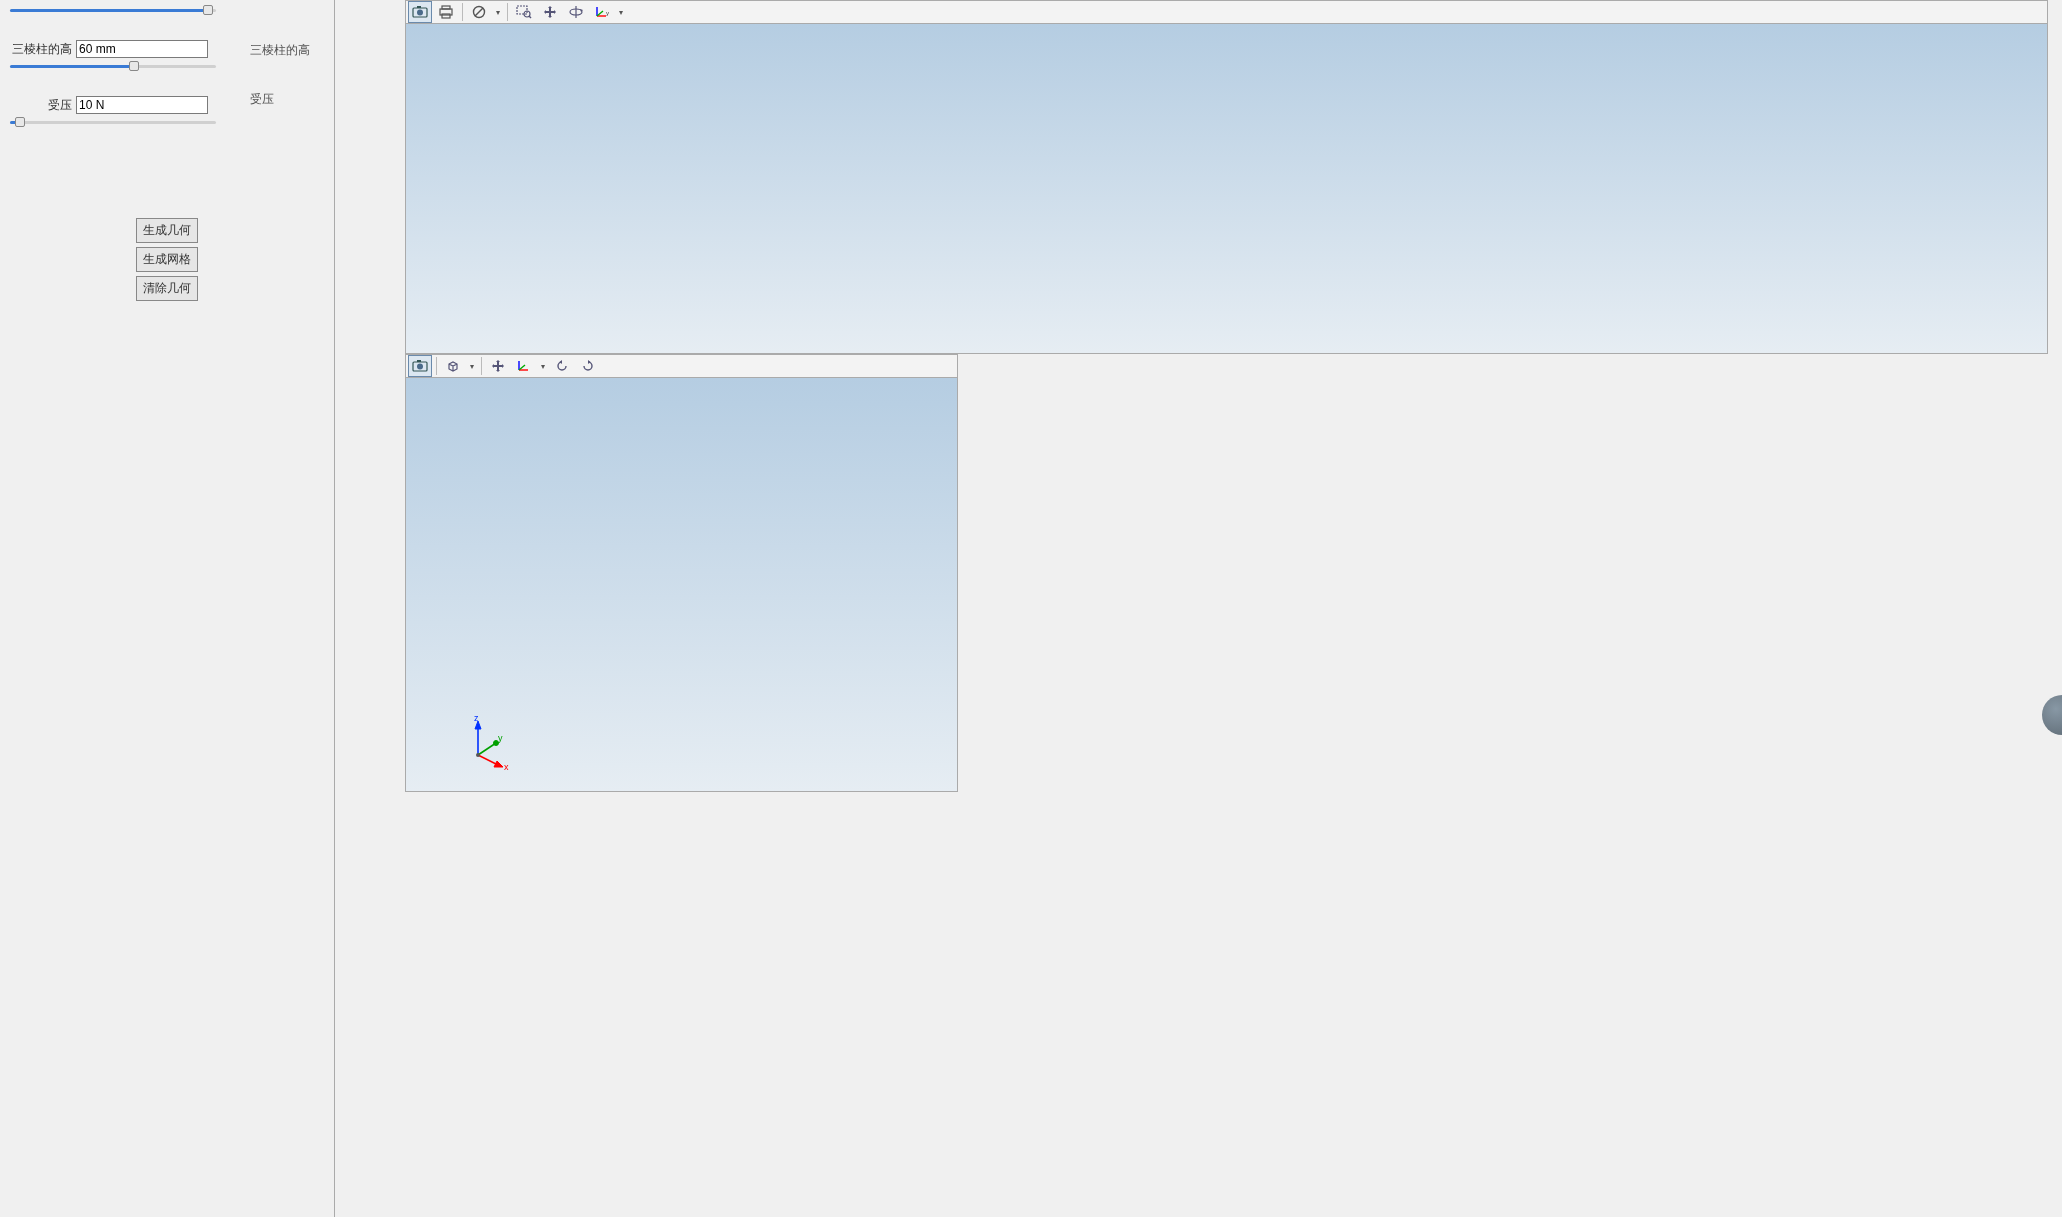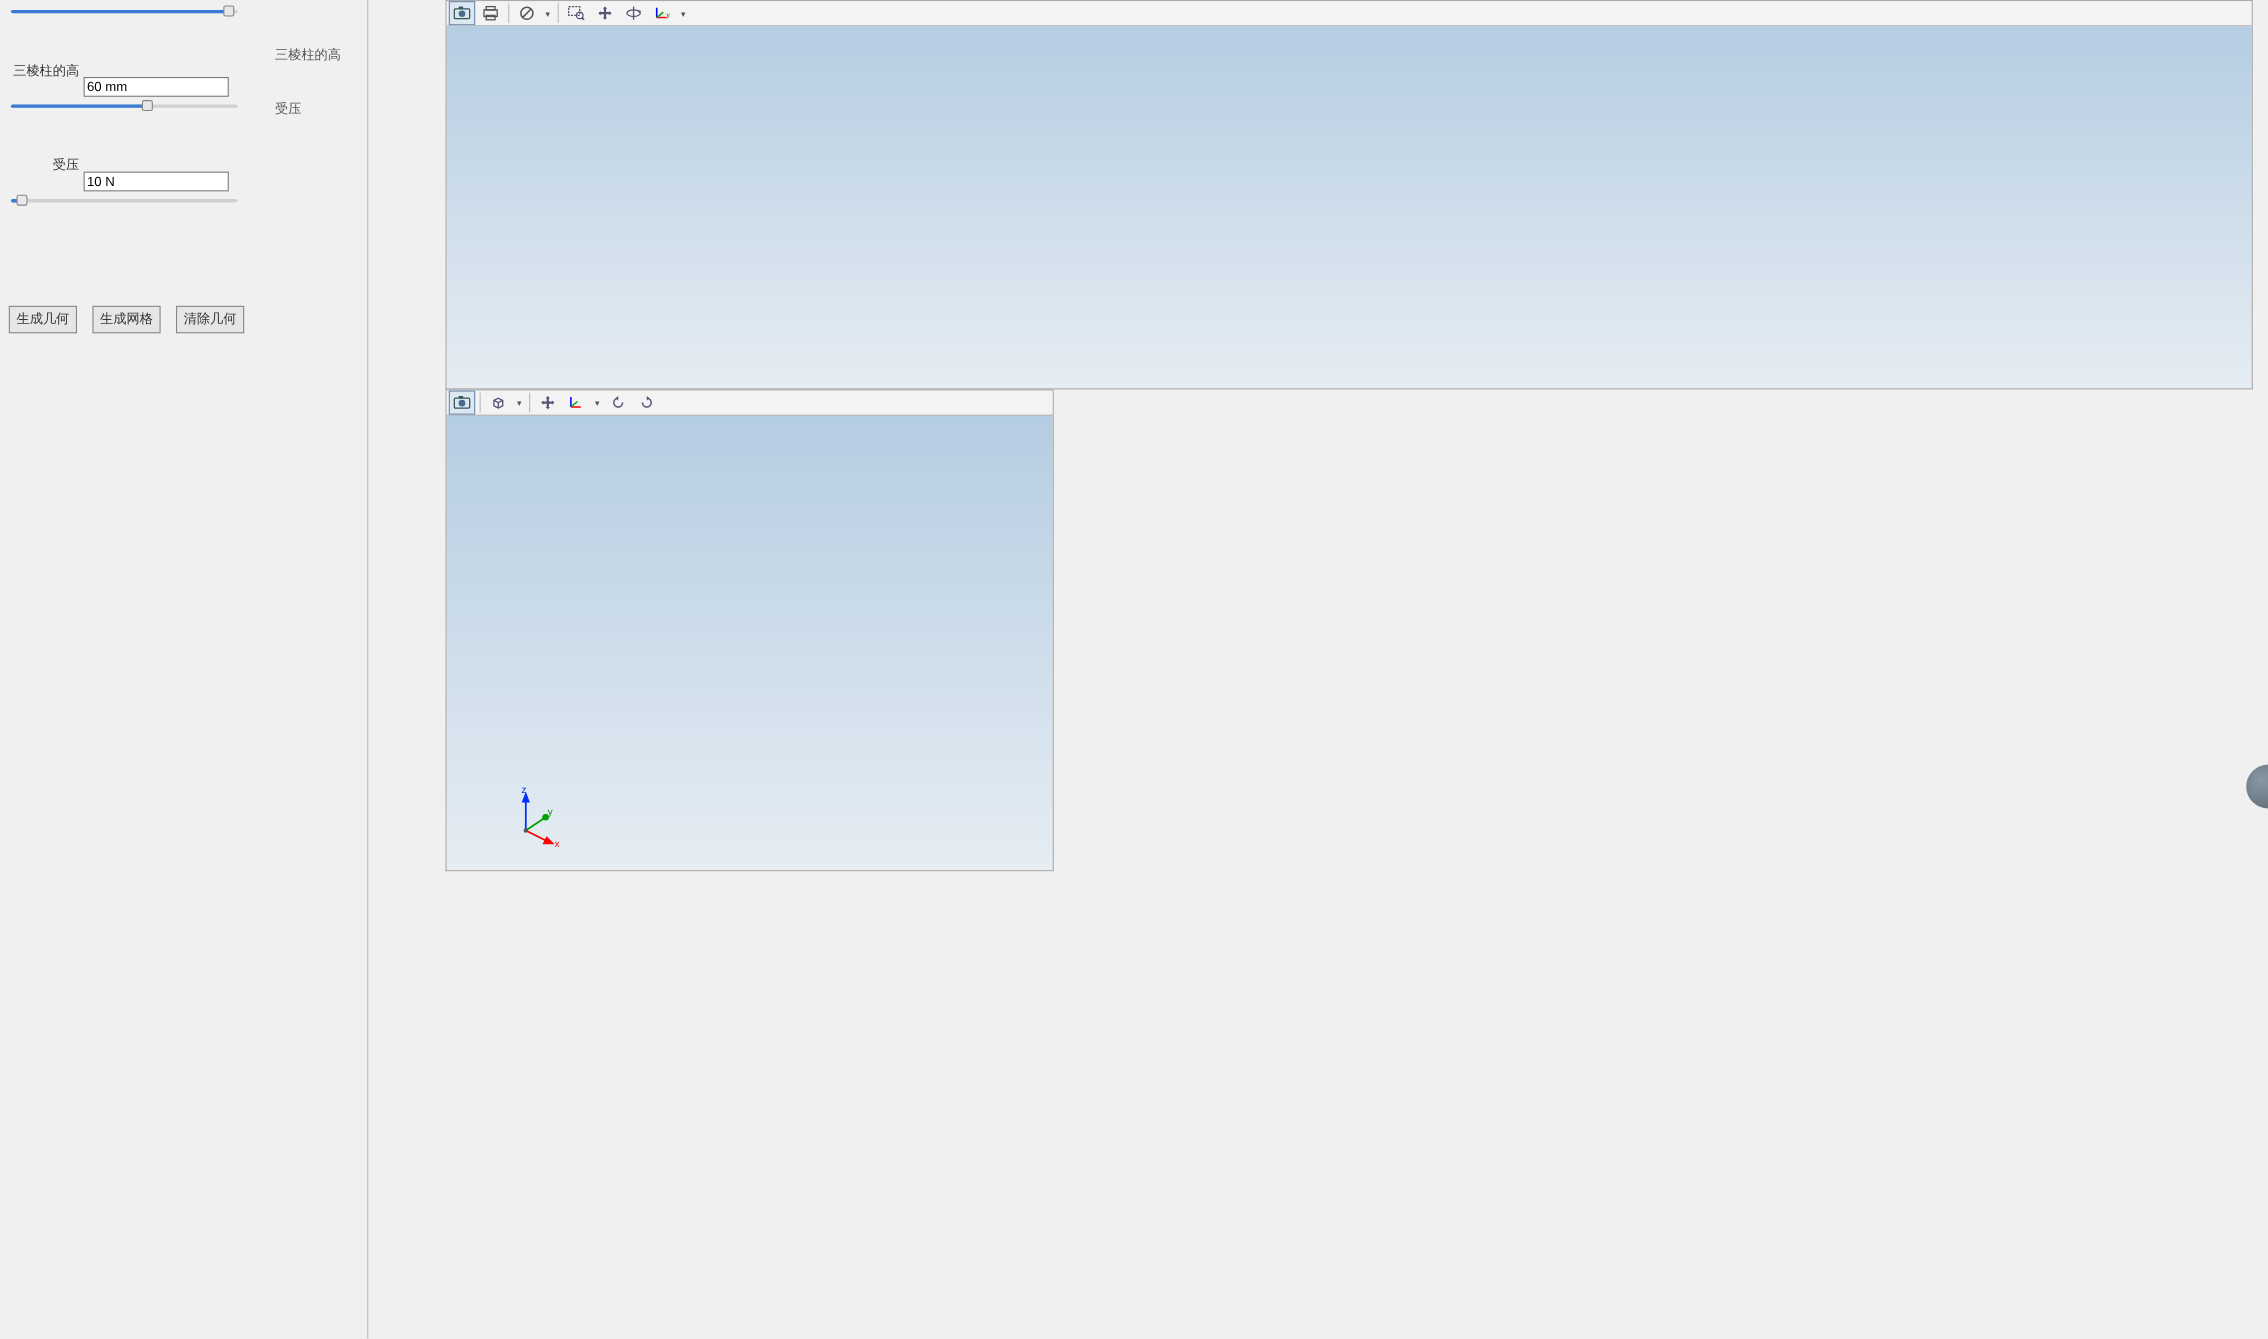--- a/index.html
+++ b/index.html
@@ -1,29 +1,29 @@
 <!DOCTYPE html>
 <html><head>
 <meta charset="utf-8">
 <style>
   * { box-sizing: border-box; margin: 0; padding: 0; }
   html, body { width: 100%; height: 100%; font-family: "Microsoft YaHei", Arial, sans-serif; font-size: 12px; background: #f0f0f0; color: #333; }
   .app { display: flex; width: 100%; height: 100%; }
   .side-panel { width: 335px; min-width: 335px; background: #f0f0f0; border-right: 1px solid #aaa; padding: 4px 8px 8px 8px; position: relative; }
   .field-row { display: flex; align-items: center; margin-top: 24px; }
   .field-row .label { width: 64px; text-align: right; margin-right: 4px; font-size: 12px; color: #333; }
-  .field-row input[type="text"] { width: 132px; height: 18px; border: 1px solid #7a7a7a; background: #fff; font-size: 12px; padding: 0 2px; margin-top: 30px; }
+  .field-row input[type="text"] { width: 132px; height: 18px; border: 1px solid #7a7a7a; background: #fff; font-size: 12px; padding: 0 2px; }
   .slider-wrap { margin: 2px 0 0 66px; width: 140px; position: relative; height: 12px; }
   .slider-track { position: absolute; top: 5px; left: 0; right: 0; height: 3px; background: #d0d0d0; border-radius: 2px; }
   .slider-fill { position: absolute; top: 5px; left: 0; height: 3px; background: #3a7bd5; border-radius: 2px; }
   .slider-thumb { position: absolute; top: 1px; width: 10px; height: 10px; background: #e8e8e8; border: 1px solid #888; border-radius: 2px; transform: translateX(-50%); }
   .slider-top { margin-top: 0; }
   .right-labels { position: absolute; left: 250px; top: 10px; width: 70px; }
   .right-labels div { font-size: 12px; color: #555; margin-top: 0; }
-  .btn-col { margin-top: 90px; display: flex; align-items: center; gap: 14px; }
+  .btn-col { margin-top: 90px; display: flex; flex-direction: column; align-items: center; gap: 4px; }
   .btn { border: 1px solid #888; background: #e6e6e6; padding: 3px 6px; font-size: 12px; cursor: pointer; min-width: 50px; text-align: center; }
 
   .viewport-area { flex: 1; position: relative; background: #f0f0f0; padding: 0 0 12px 6px; }
   .toolbar { display: flex; align-items: center; height: 24px; background: #f3f3f3; border-bottom: 1px solid #aaa; gap: 2px; padding: 0 2px; }
   .tb-btn { width: 24px; height: 22px; display: flex; align-items: center; justify-content: center; cursor: pointer; border: 1px solid transparent; }
   .tb-sep { width: 1px; height: 18px; background: #bbb; margin: 0 2px; }
   .tb-drop { width: 10px; display: flex; align-items: center; justify-content: center; font-size: 8px; color: #555; cursor: pointer; }
   .viewport { background: linear-gradient(to bottom, #b5cde2 0%, #e6edf3 100%); border: 1px solid #aaa; border-top: none; position: relative; }
   .vp-top { height: 330px; width: calc(100% - 14px); }
   .vp-bottom-wrap { margin-top: 0; width: 553px; }

